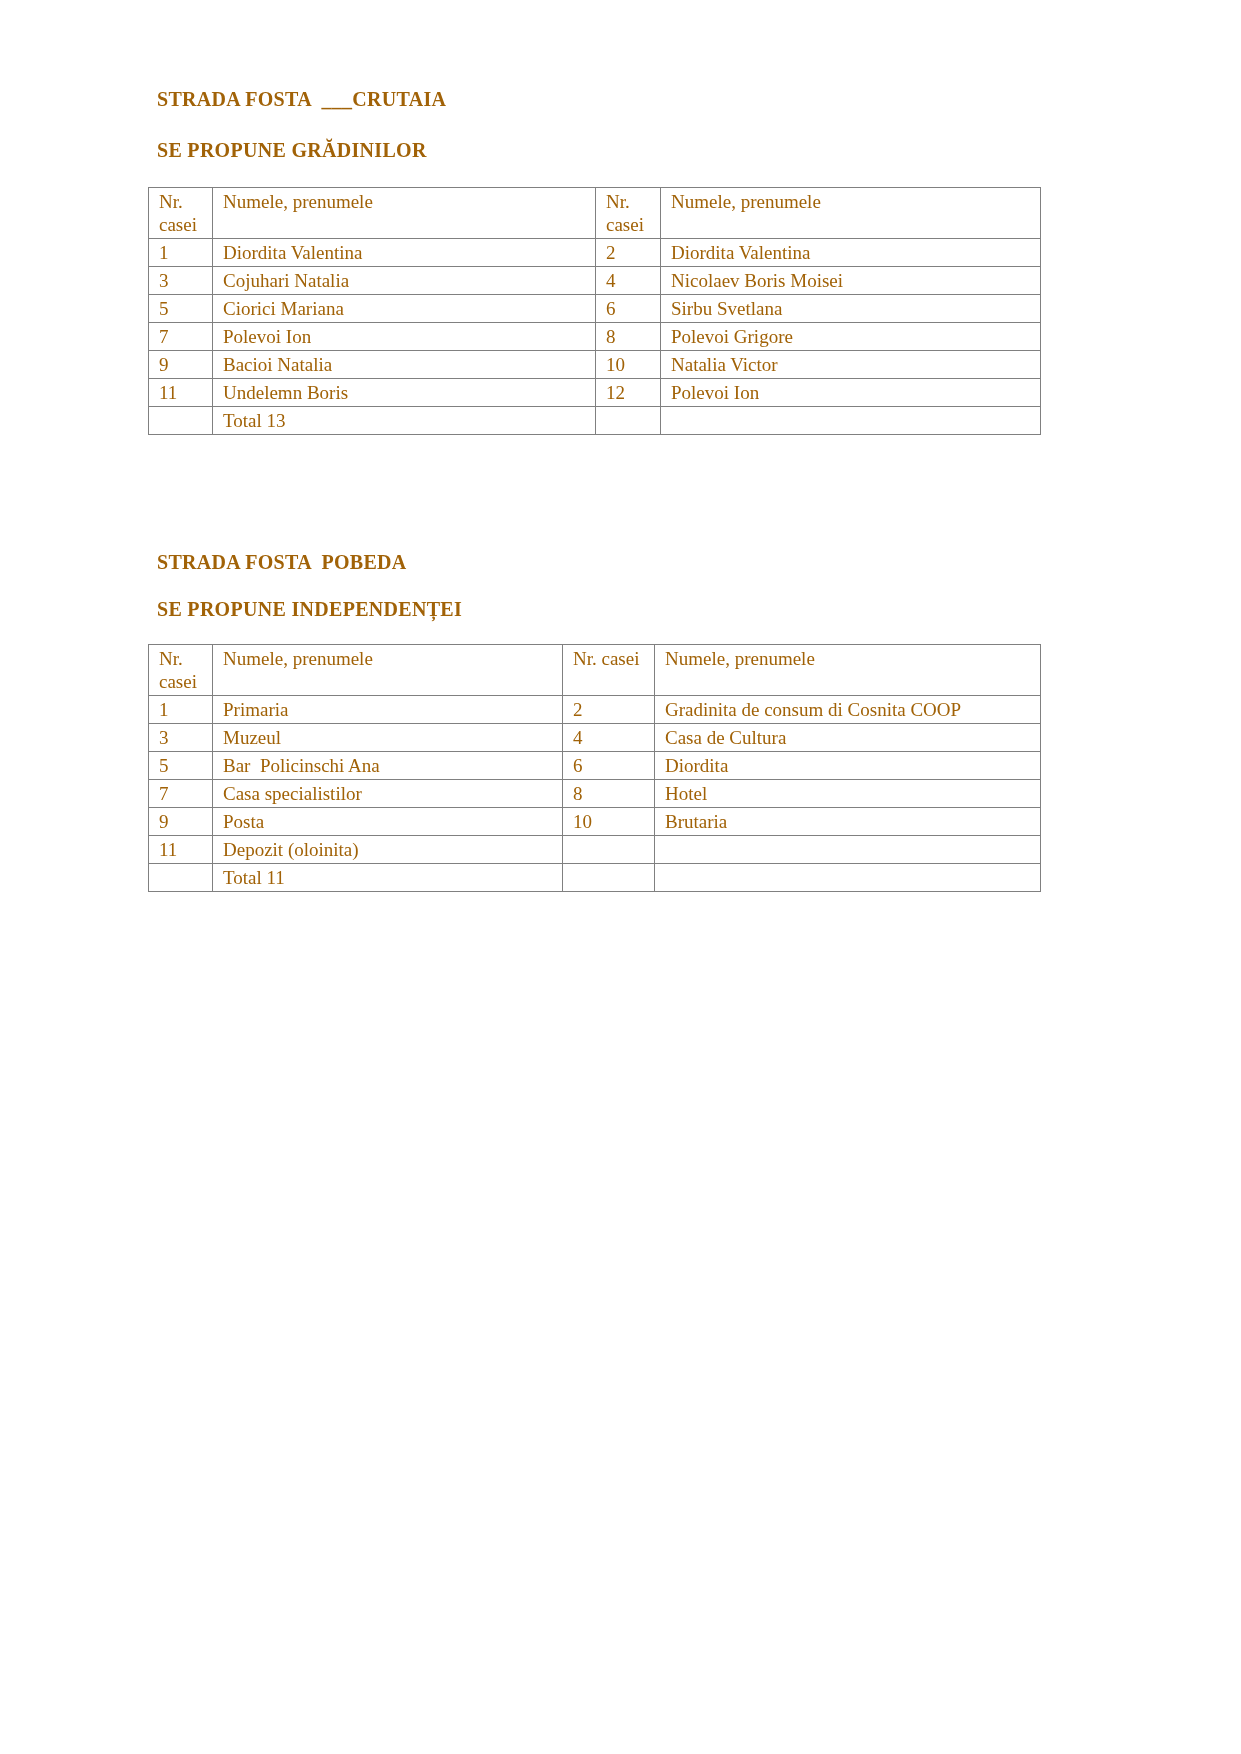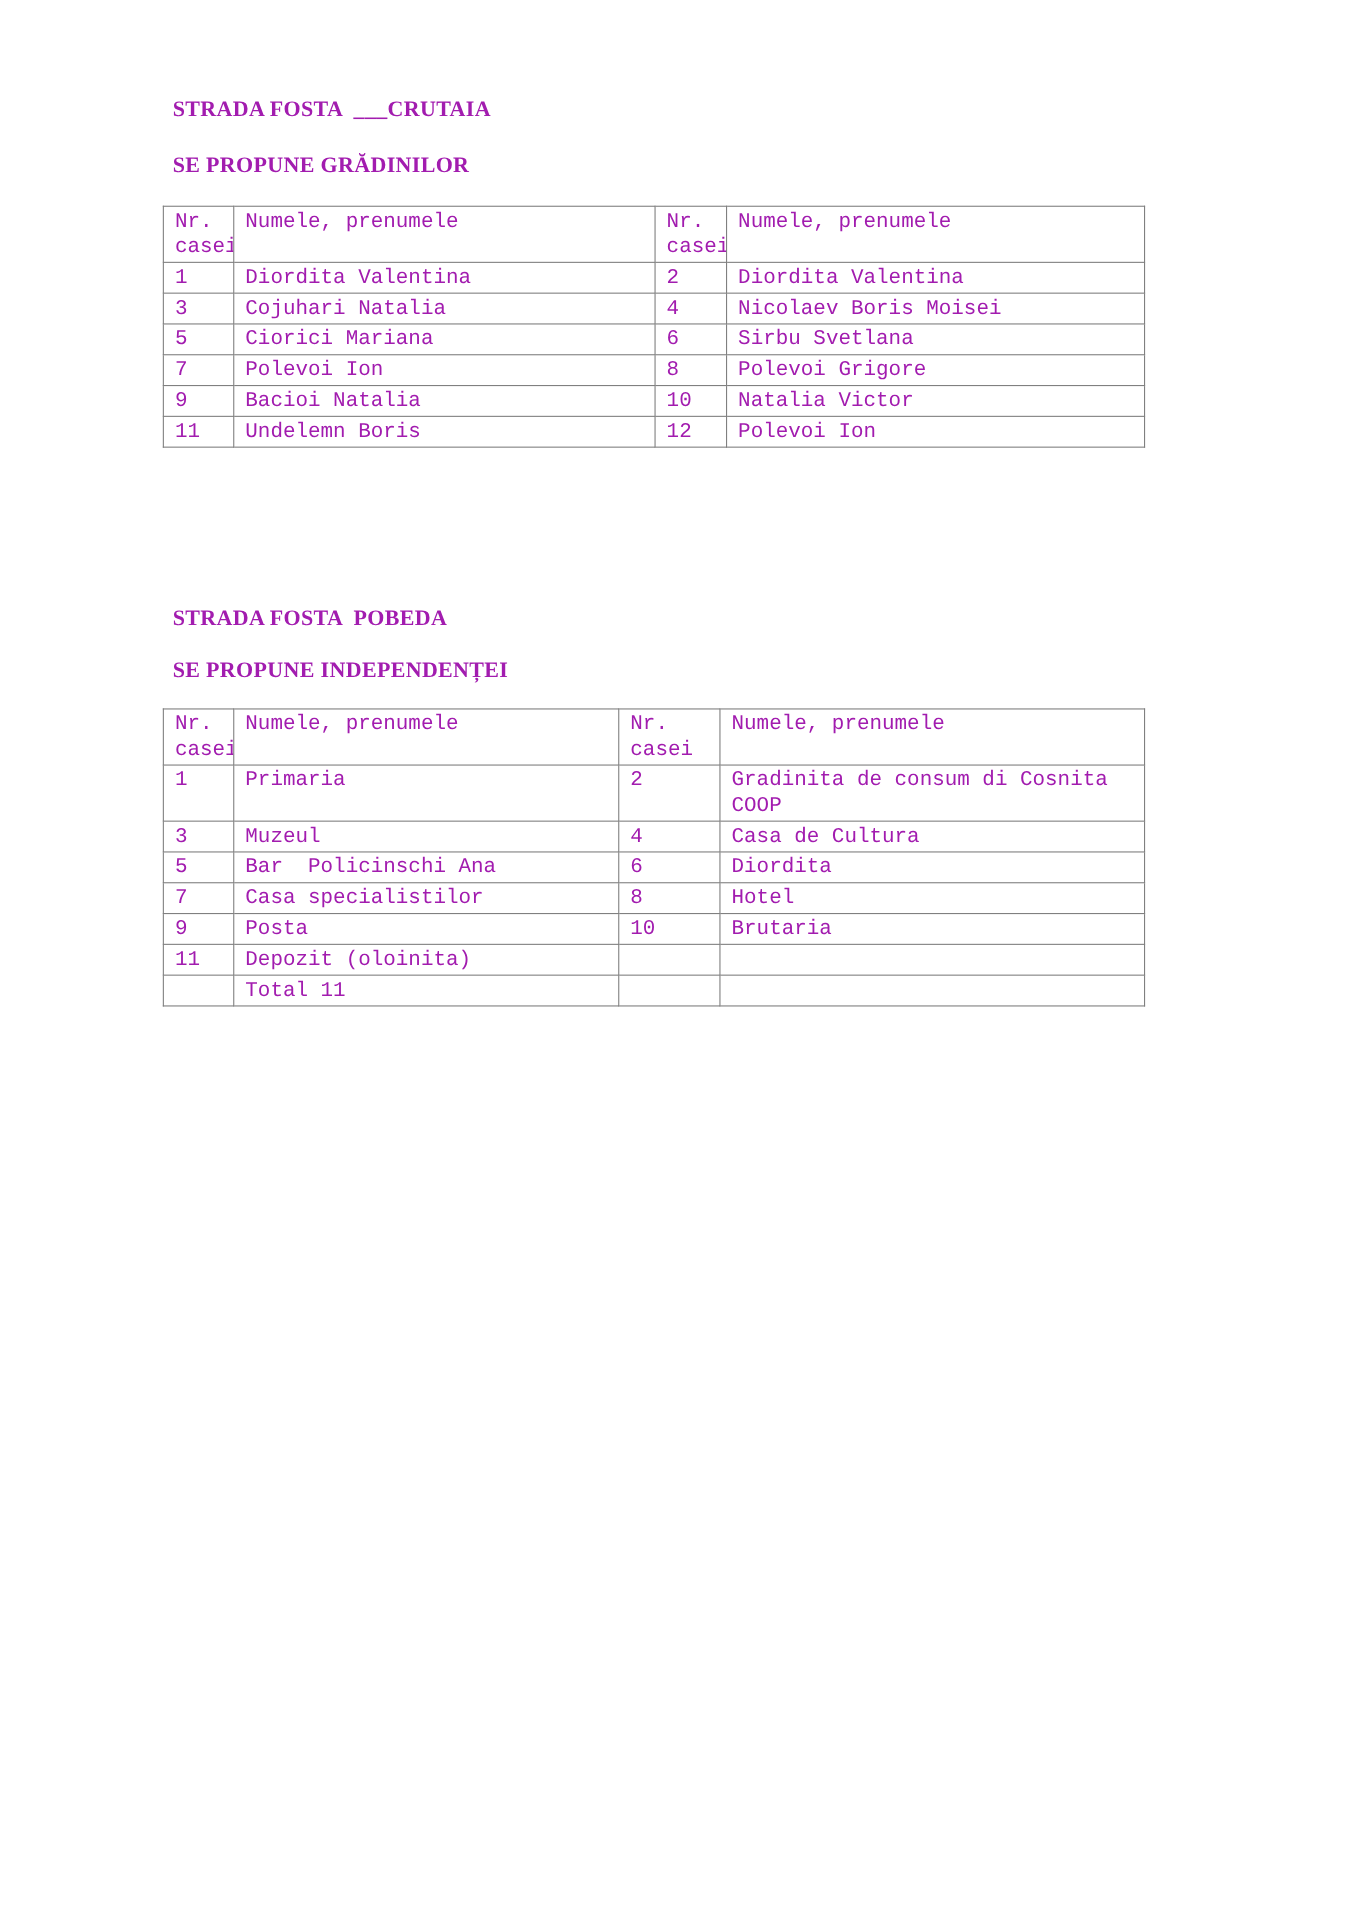--- a/index.html
+++ b/index.html
@@ -6,21 +6,21 @@
     margin: 0;
     padding: 0;
     background: #ffffff;
   }
   .page {
     position: relative;
     width: 1241px;
     height: 1344px;
     background: #ffffff;
     font-family: "Liberation Serif", serif;
-    color: #a21caf;
+    color: #a16207;
     overflow: hidden;
   }
   .street-title, .proposal-title {
     position: absolute;
     margin: 0;
     font-size: 20px;
     font-weight: bold;
     white-space: pre;
     letter-spacing: 0.3px;
   }
@@ -29,21 +29,20 @@
   .sec2 .street-title   { top: 551px; left: 157px; }
   .sec2 .proposal-title { top: 598px; left: 157px; }
 
   table.doc-table {
     position: absolute;
     left: 148px;
     border-collapse: collapse;
     table-layout: fixed;
     width: 892px;
     font-size: 19px;
-    font-family: Liberation Mono, monospace;
   }
   .sec1 table.doc-table { top: 187px; }
   .sec2 table.doc-table { top: 644px; }
 
   table.doc-table td {
     border: 1px solid #808080;
     padding: 2px 6px 2px 10px;
     line-height: 23px;
     vertical-align: top;
     white-space: pre-wrap;
@@ -112,20 +111,26 @@
             <td>Bacioi Natalia</td>
             <td>10</td>
             <td>Natalia Victor</td>
           </tr>
           <tr>
             <td>11</td>
             <td>Undelemn Boris</td>
             <td>12</td>
             <td>Polevoi Ion</td>
           </tr>
+          <tr>
+            <td></td>
+            <td>Total 13</td>
+            <td></td>
+            <td></td>
+          </tr>
         </tbody>
     </table>
   </section>
 
   <section class="sec2">
     <p class="street-title">STRADA FOSTA  POBEDA</p>
     <p class="proposal-title">SE PROPUNE INDEPENDENȚEI</p>
     <table class="doc-table t2">
       <colgroup>
         <col class="col-a">

